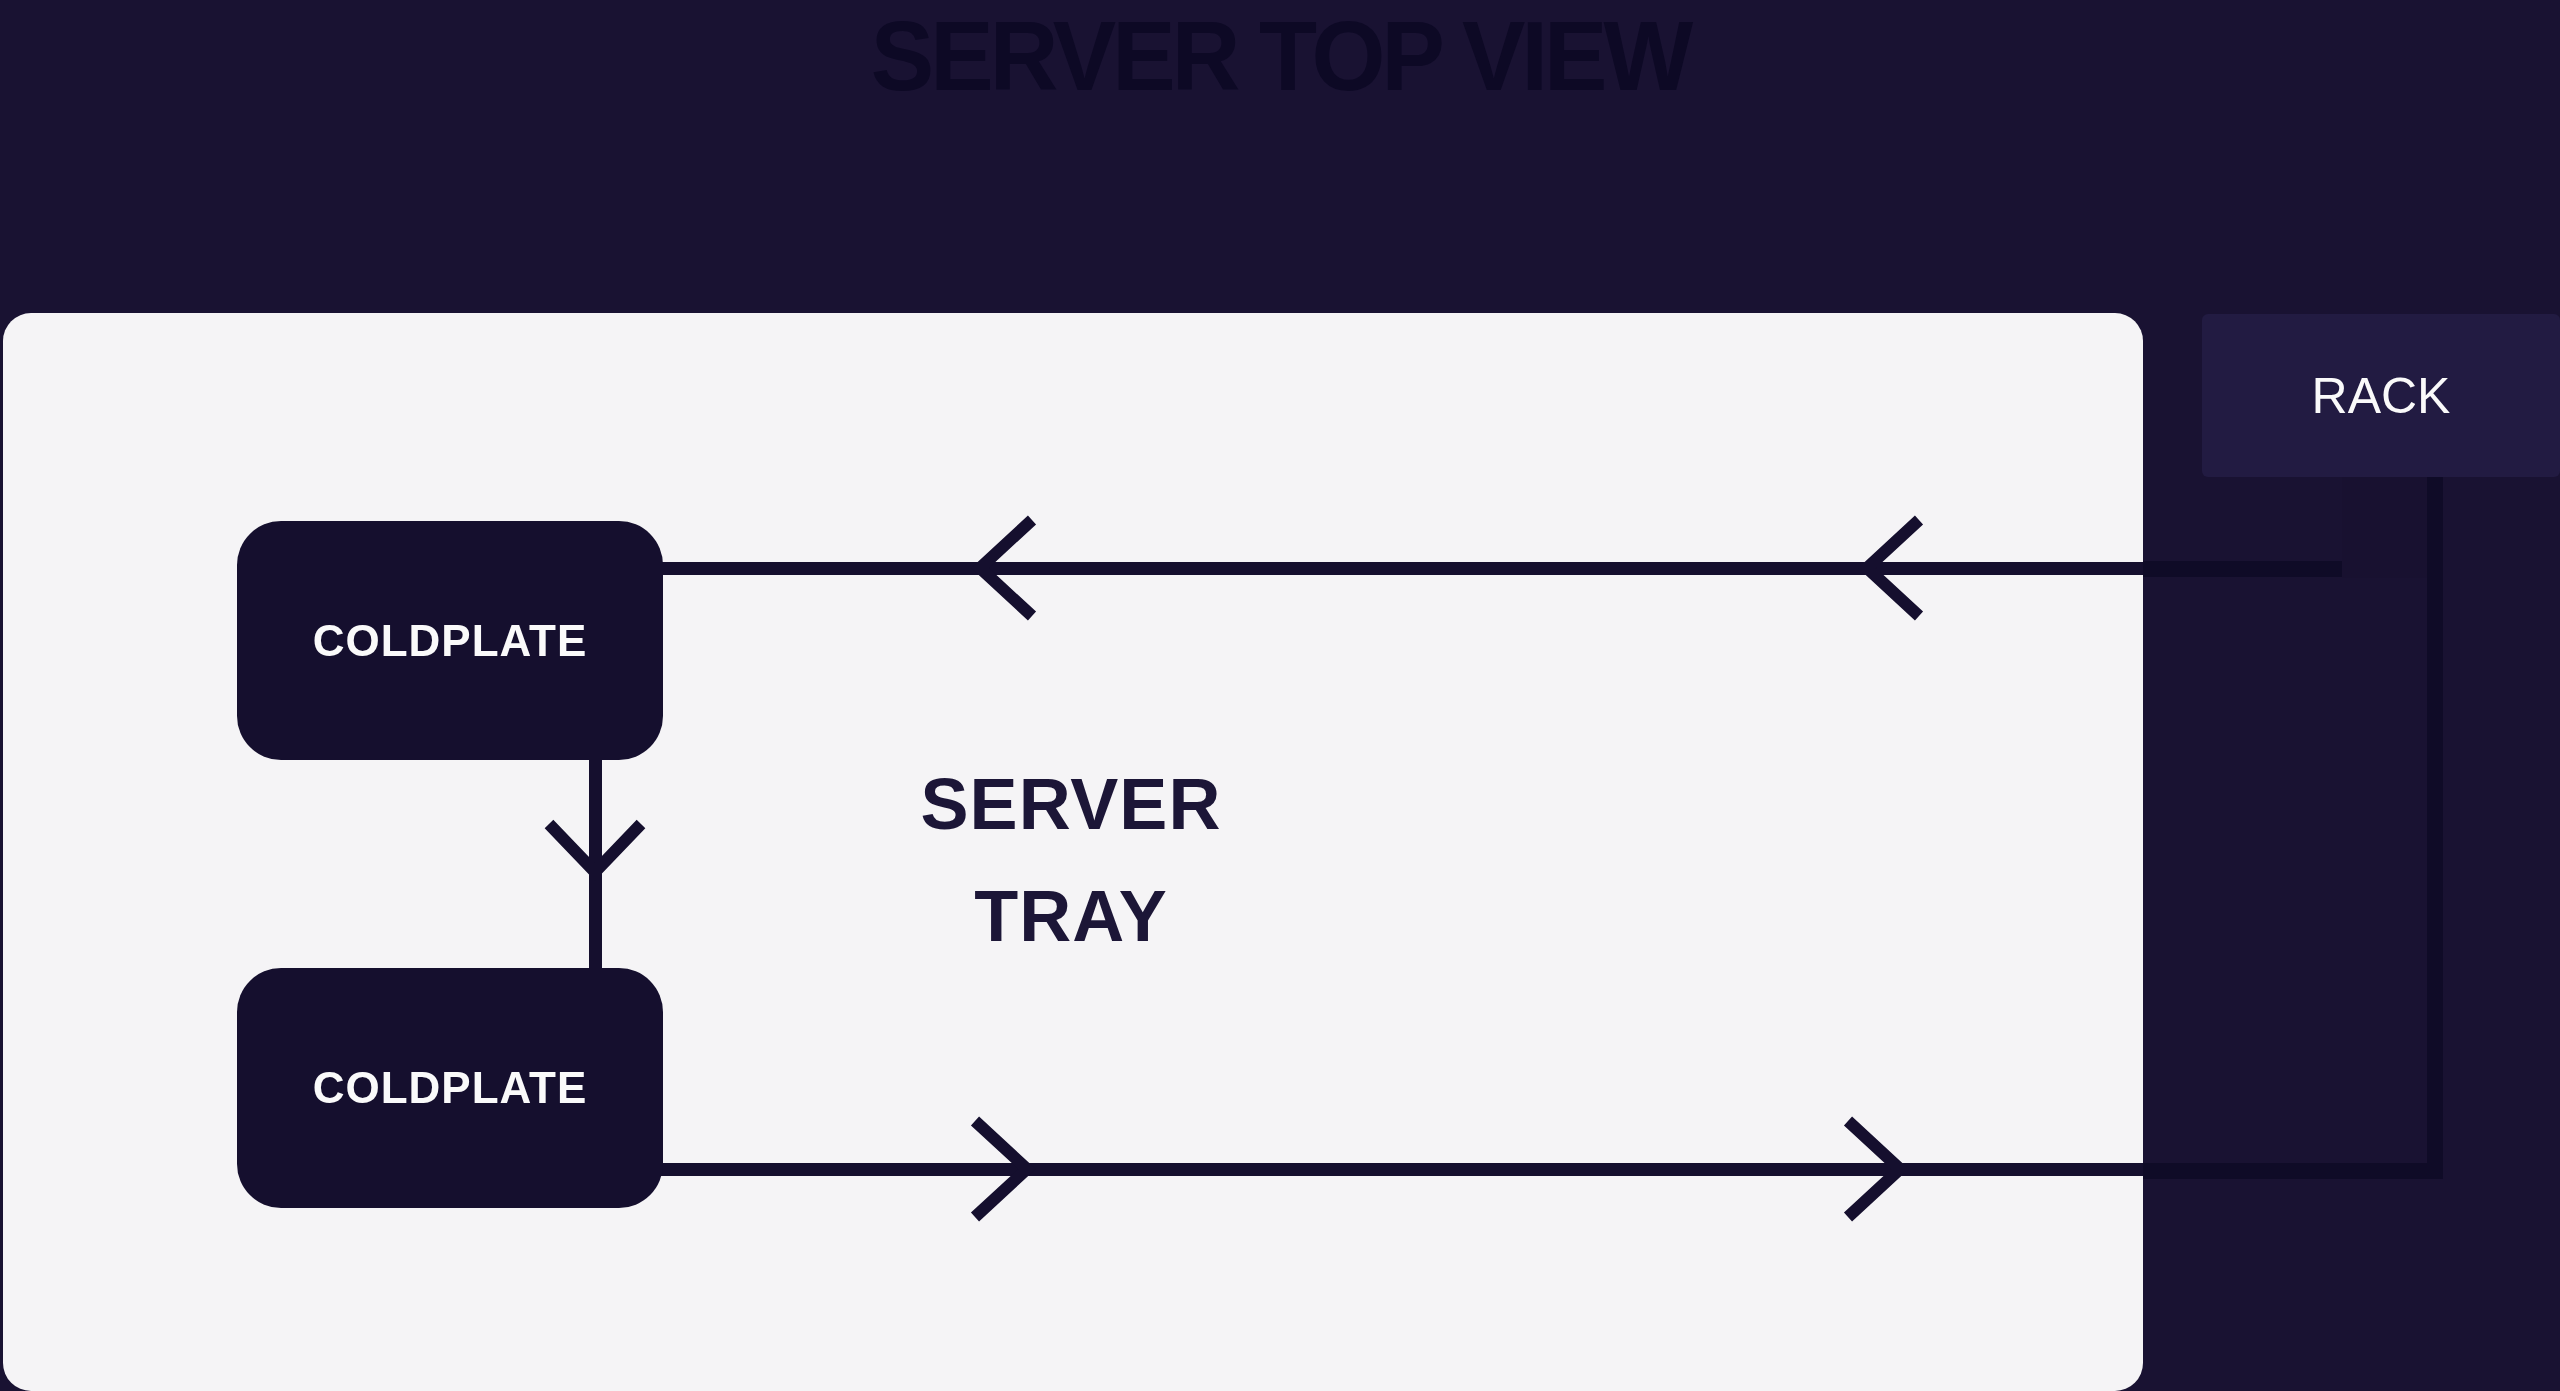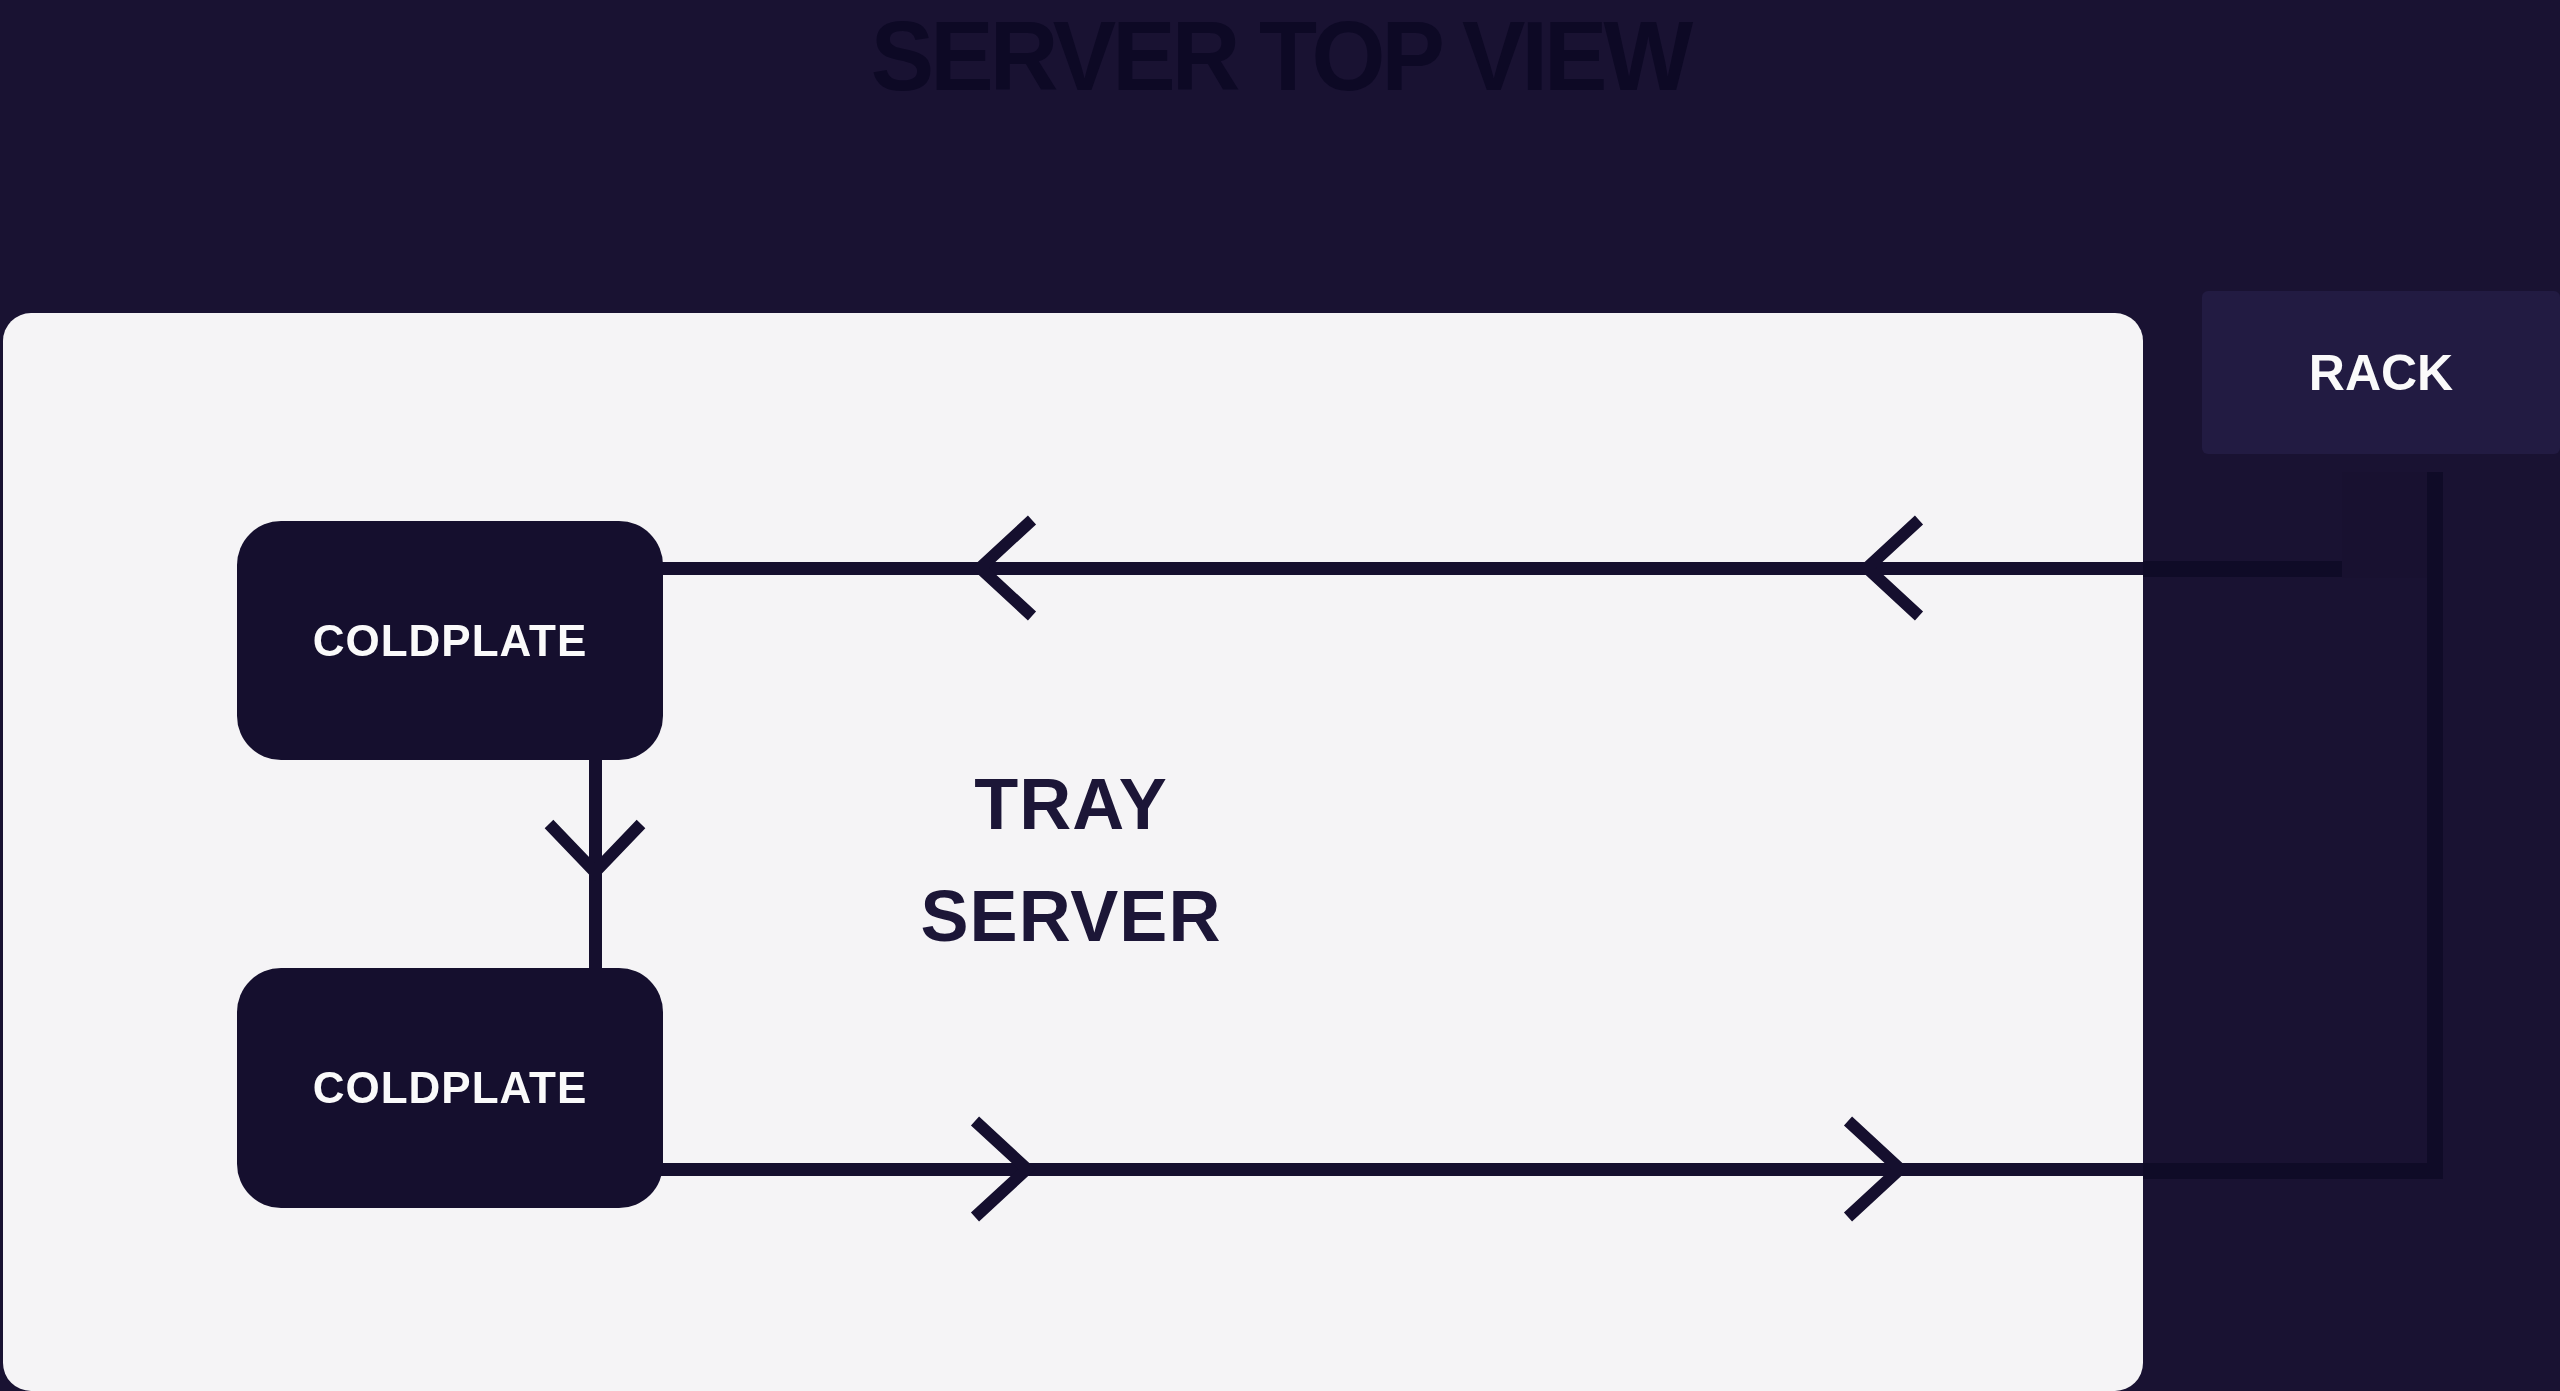--- a/index.html
+++ b/index.html
@@ -33,27 +33,27 @@
   }
 
   
   .pipe{background:var(--pipe-dark);}
   .pipe-return-h{left:2143px; top:561px; width:222px; height:16px;}
   .pipe-riser-a{left:2342px; top:472px; width:85px; height:106px; background:var(--pipe-soft);}
   .pipe-riser-b{left:2427px; top:472px; width:16px; height:705px;}
   .pipe-supply-h{left:2143px; top:1163px; width:300px; height:16px;}
 
   .manifold{
-    left:2202px; top:291px; width:358px; height:163px;
+    left:2202px; top:314px; width:358px; height:163px;
     background:var(--manifold-bg);
     border-radius:6px;
     display:flex; flex-direction:column;
     align-items:center; justify-content:center;
     color:var(--label-light);
-    font-size:50px; font-weight:bold;
+    font-size:50px; font-weight:normal;
     line-height:66px;
     text-align:center;
   }
 
   .tray{
     left:3px; top:313px; width:2140px; height:1078px;
     background:var(--tray);
     border-radius:28px;
   }
 
@@ -121,15 +121,15 @@
 </svg>
 
 <div class="abs coldplate coldplate-top">
   <span>COLDPLATE</span>
 </div>
 <div class="abs coldplate coldplate-bottom">
   <span>COLDPLATE</span>
 </div>
 
 <div class="abs tray-label">
+  <div>SERVER</div>
   <div>TRAY</div>
-  <div>SERVER</div>
 </div>
 
 </body></html>

